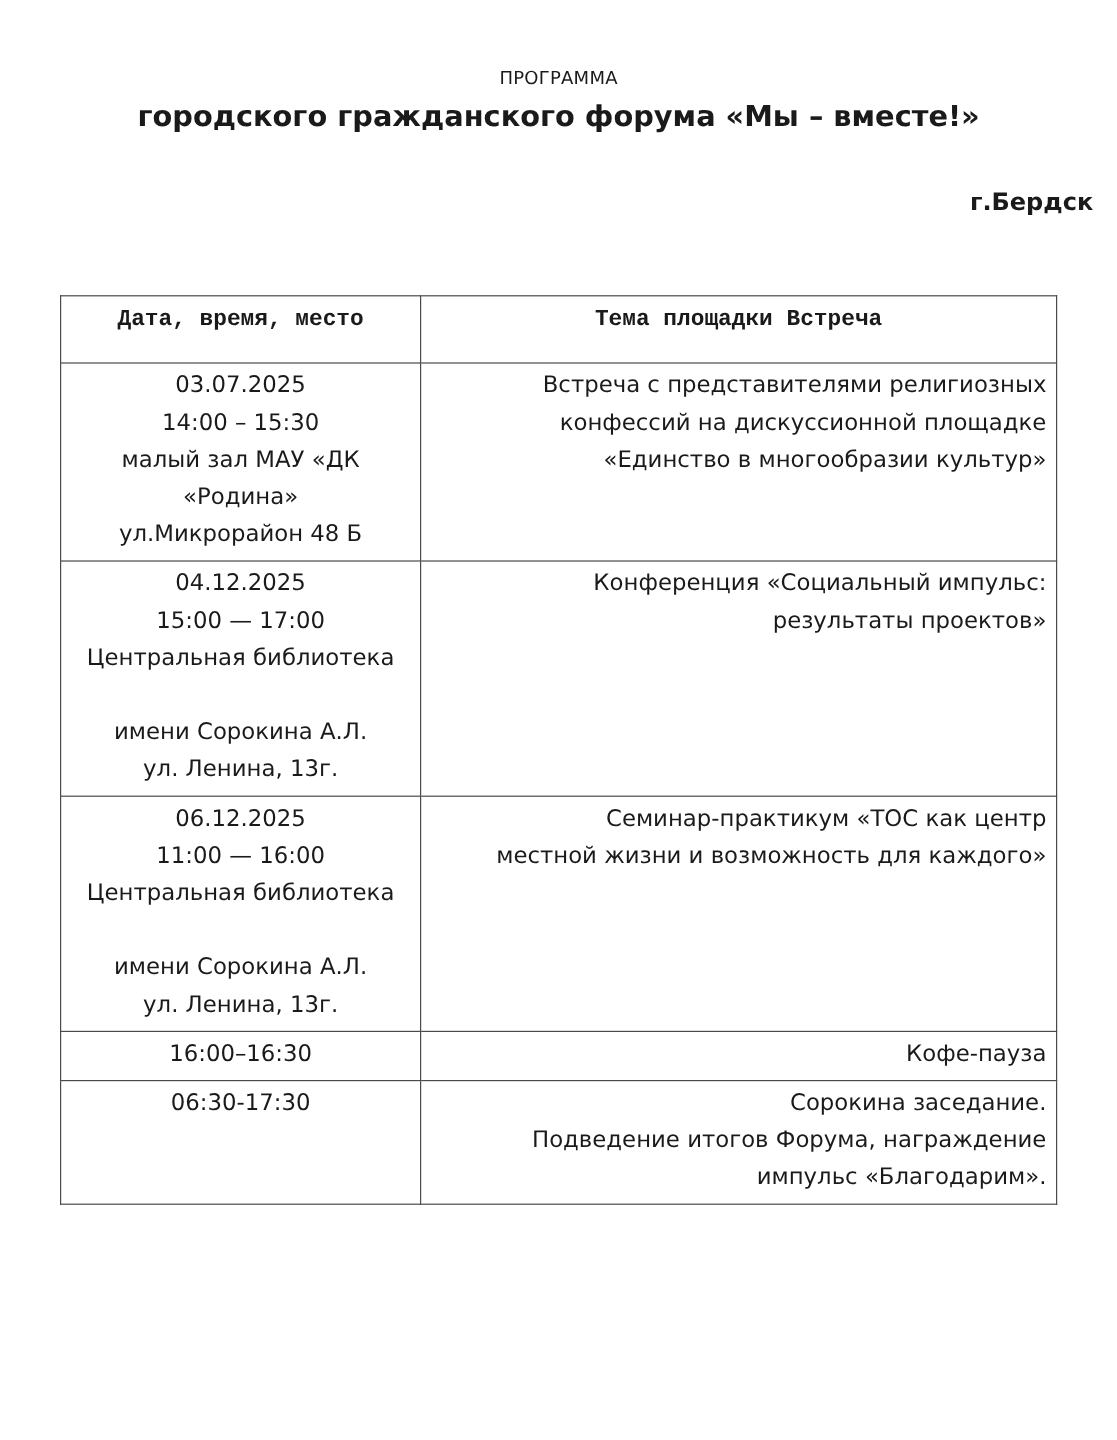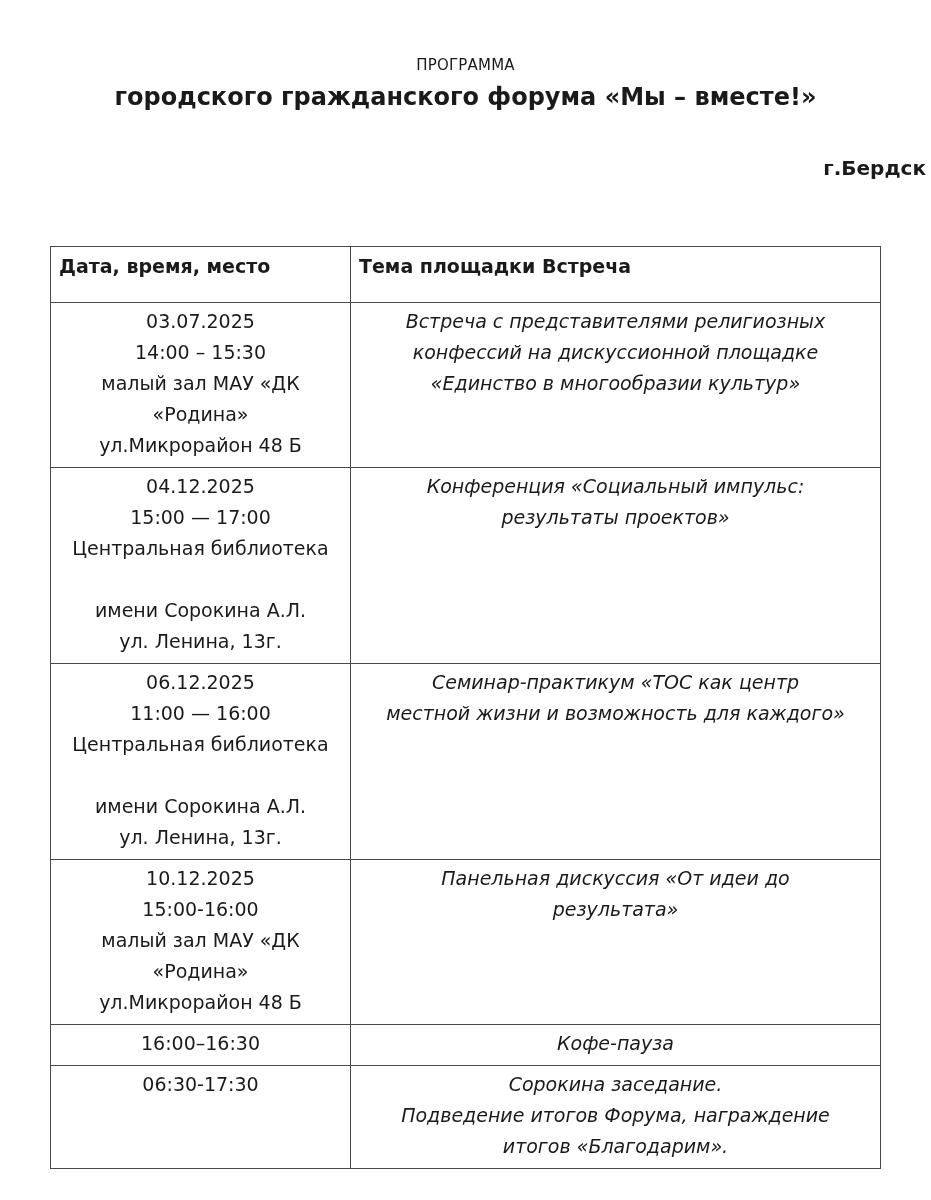--- a/index.html
+++ b/index.html
@@ -35,51 +35,51 @@
     font-weight: bold;
     font-size: 24px;
     line-height: 30px;
     margin-top: 2px;
   }
   .city {
     text-align: right;
     font-weight: bold;
     font-size: 20px;
     margin-top: 44px;
-    padding-right: 5px;
+    padding-right: 20px;
   }
   table.program {
     border-collapse: collapse;
     margin: 66px auto 0 auto;
     width: 830px;
     table-layout: fixed;
   }
   table.program th,
   table.program td {
     border: 1px solid #4a4a4a;
     vertical-align: top;
     font-size: 19px;
     line-height: 31px;
     padding: 3px 8px 6px 8px;
   }
   table.program th {
     font-weight: bold;
-    text-align: left;
+    text-align: center;
     padding-top: 4px;
     padding-bottom: 20px;
+    font-family: Liberation Mono, monospace;
   }
   col.c-date { width: 300px; }
   col.c-topic { width: 530px; }
   td.date-cell {
     text-align: center;
   }
   td.topic-cell {
-    text-align: center;
+    text-align: right;
     padding-left: 14px;
-    font-style: italic;
   }
   .line { display: block; }
   .line.blank { height: 31px; }
 </style>
 </head>
 <body>
 
 <div class="page">
 
   <div class="doc-title">ПРОГРАММА</div>
@@ -135,45 +135,32 @@
             <span class="line">имени Сорокина А.Л.</span>
             <span class="line">ул. Ленина, 13г.</span>
           </td>
           <td class="topic-cell">
             <span class="line">Семинар-практикум «ТОС как центр</span>
             <span class="line">местной жизни и возможность для каждого»</span>
           </td>
         </tr>
         <tr>
           <td class="date-cell">
-            <span class="line">10.12.2025</span>
-            <span class="line">15:00-16:00</span>
-            <span class="line">малый зал МАУ «ДК</span>
-            <span class="line">«Родина»</span>
-            <span class="line">ул.Микрорайон 48 Б</span>
-          </td>
-          <td class="topic-cell">
-            <span class="line">Панельная дискуссия «От идеи до</span>
-            <span class="line">результата»</span>
-          </td>
-        </tr>
-        <tr>
-          <td class="date-cell">
             <span class="line">16:00–16:30</span>
           </td>
           <td class="topic-cell">
             <span class="line">Кофе-пауза</span>
           </td>
         </tr>
         <tr>
           <td class="date-cell">
             <span class="line">06:30-17:30</span>
           </td>
           <td class="topic-cell">
             <span class="line">Сорокина заседание.</span>
             <span class="line">Подведение итогов Форума, награждение</span>
-            <span class="line">итогов «Благодарим».</span>
+            <span class="line">импульс «Благодарим».</span>
           </td>
         </tr>
       </tbody>
   </table>
 
 </div>
 
 </body></html>

